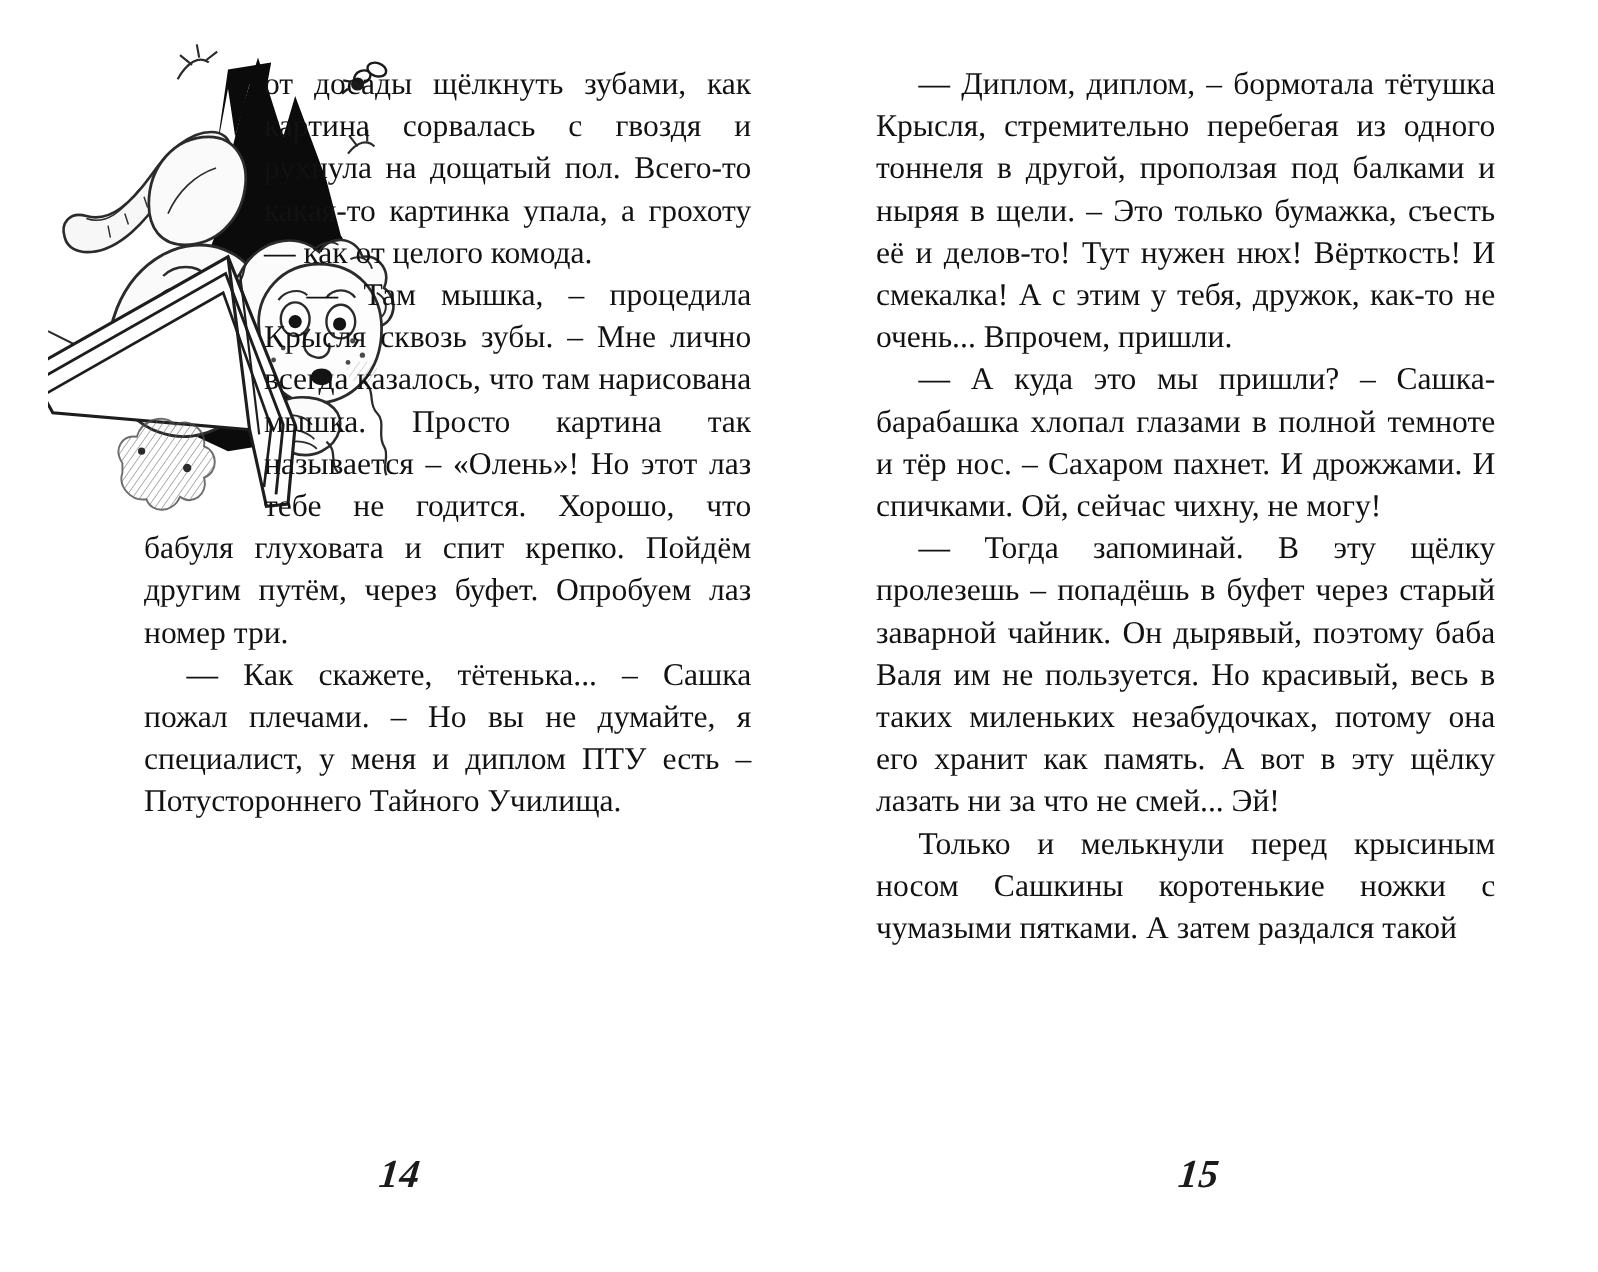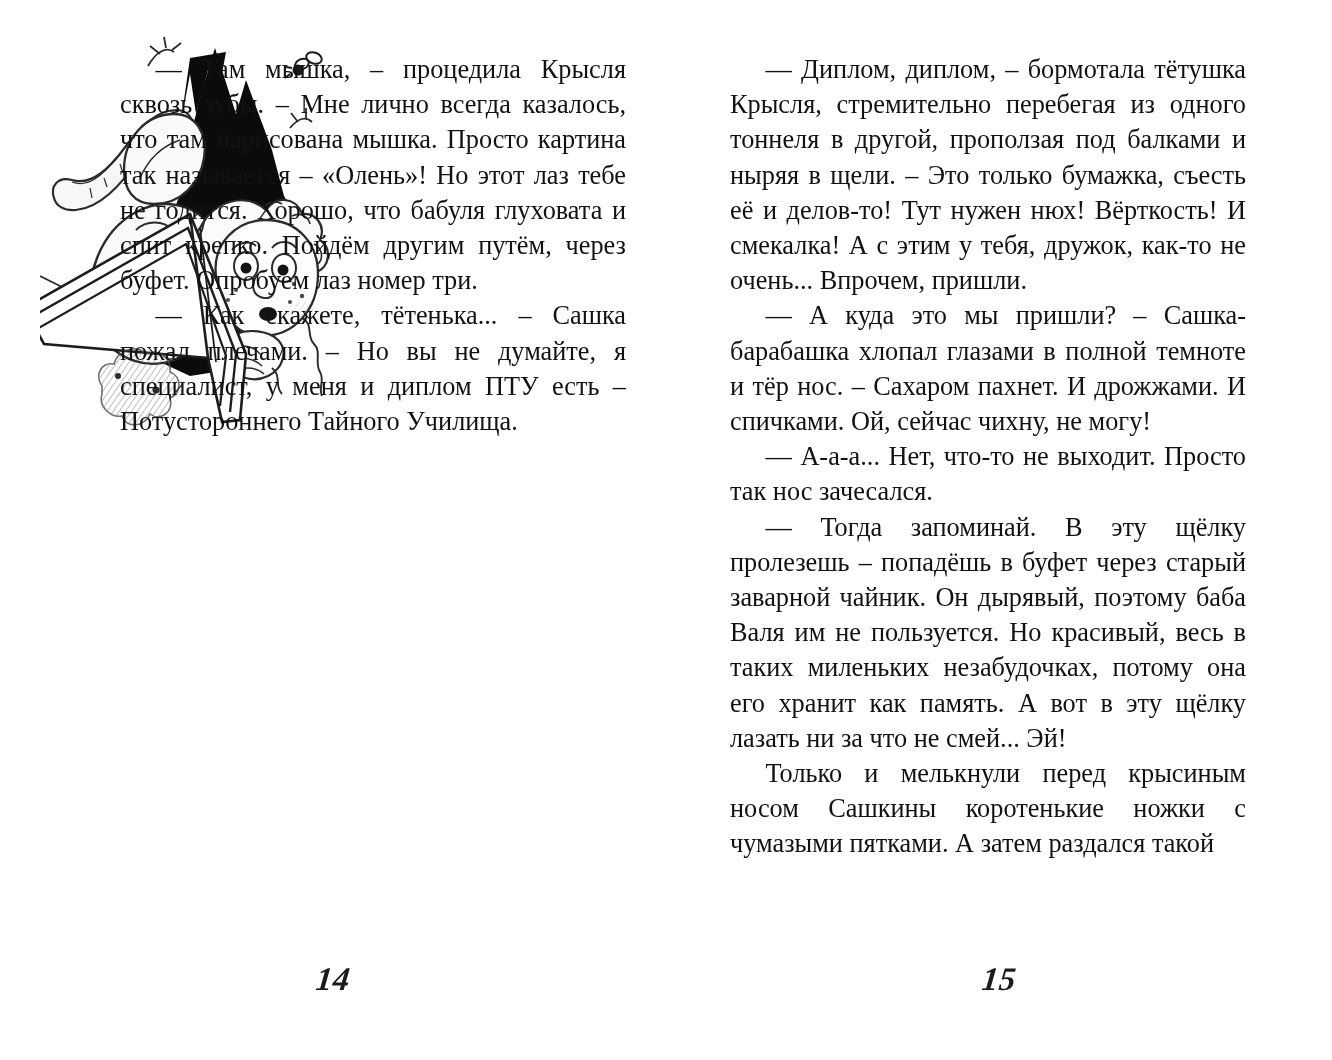--- a/index.html
+++ b/index.html
@@ -236,32 +236,34 @@
                    C118,330 132,340 130,354 C142,358 142,376 130,380
                    C134,394 120,404 110,396 C104,410 86,410 82,398
                    C70,400 58,388 62,376 Z" fill="url(#hatch)" opacity="0.8"></path>
           <circle cx="78" cy="358" r="3" fill="#2b2b2b" stroke="none"></circle>
           <circle cx="116" cy="372" r="3.5" fill="#2b2b2b" stroke="none"></circle>
         </g>
       </svg>
     </div>
 
     <div class="text-col">
+      <p class="noindent">
+        <span class="illus-float"></span><span>от досады щёлкнуть зубами, как картина сорвалась с гвоздя и рухнула на дощатый пол. Всего-то какая-то картинка упала, а грохоту — как от целого комода.</span>
+      </p>
       <p>— Там мышка, – процедила Крысля сквозь зубы. – Мне лично всегда казалось, что там нарисована мышка. Просто картина так называется – «Олень»! Но этот лаз тебе не годится. Хорошо, что бабуля глуховата и спит крепко. Пойдём другим путём, через буфет. Опробуем лаз номер три.</p>
       <p>— Как скажете, тётенька... – Сашка пожал плечами. – Но вы не думайте, я специалист, у меня и диплом ПТУ есть – Потустороннего Тайного Училища.</p>
     </div>
 
     <div class="folio">14</div>
   </div>
 
   <div class="page page-right">
     <div class="text-col">
       <p>— Диплом, диплом, – бормотала тётушка Крысля, стремительно перебегая из одного тоннеля в другой, проползая под балками и ныряя в щели. – Это только бумажка, съесть её и делов-то! Тут нужен нюх! Вёрткость! И смекалка! А с этим у тебя, дружок, как-то не очень... Впрочем, пришли.</p>
       <p>— А куда это мы пришли? – Сашка-барабашка хлопал глазами в полной темноте и тёр нос. – Сахаром пахнет. И дрожжами. И спичками. Ой, сейчас чихну, не могу!</p>
-      <p>— А-а-а... Нет, что-то не выходит. Просто так нос зачесался.</p>
       <p>— Тогда запоминай. В эту щёлку пролезешь – попадёшь в буфет через старый заварной чайник. Он дырявый, поэтому баба Валя им не пользуется. Но красивый, весь в таких миленьких незабудочках, потому она его хранит как память. А вот в эту щёлку лазать ни за что не смей... Эй!</p>
       <p>Только и мелькнули перед крысиным носом Сашкины коротенькие ножки с чумазыми пятками. А затем раздался такой</p>
     </div>
 
     <div class="folio">15</div>
   </div>
 
 </div>
 
 </body></html>

